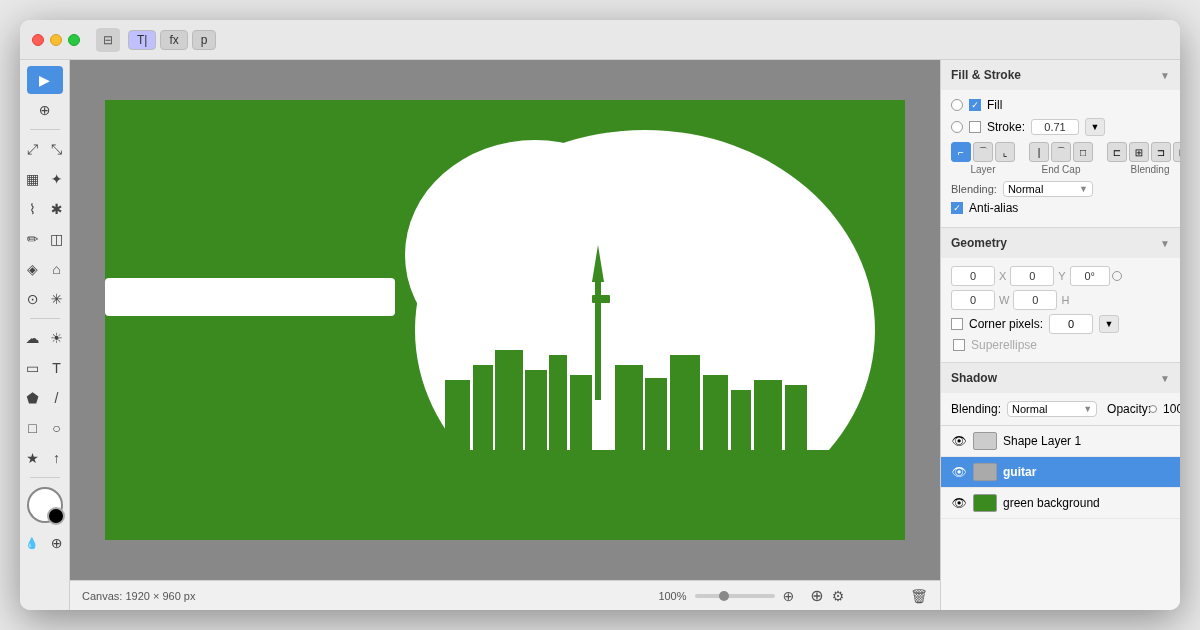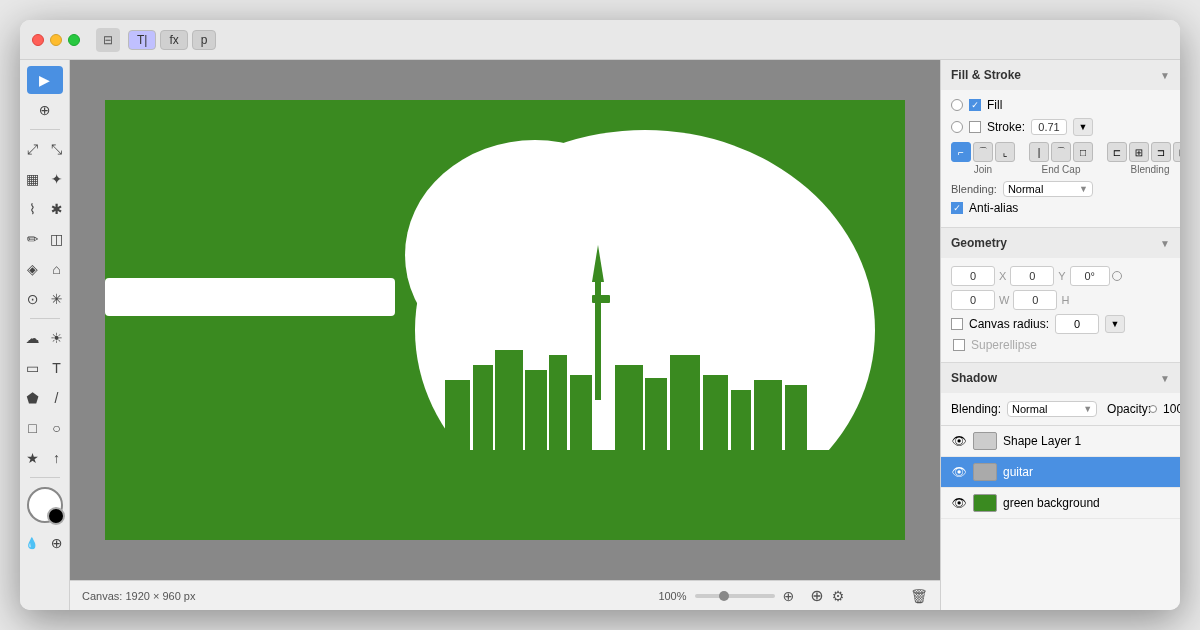--- a/index.html
+++ b/index.html
@@ -197,21 +197,21 @@
     }
     .checkbox {
       width: 12px; height: 12px; border: 1px solid #999; background: white;
       cursor: pointer; display: flex; align-items: center; justify-content: center;
       font-size: 9px;
     }
     .checkbox.checked { background: #4a90e2; color: white; border-color: #4a90e2; }
     .stroke-value {
       font-size: 11px; color: #333;
       background: white; border: 1px solid #ccc; border-radius: 3px;
-      padding: 1px 4px; width: 36px; text-align: center;
+      padding: 1px 4px; width: 48px; text-align: center;
     }
     .stroke-dropdown {
       background: #e8e8e8; border: 1px solid #ccc; border-radius: 3px;
       width: 20px; height: 18px; display: flex; align-items: center; justify-content: center;
       font-size: 9px; cursor: pointer;
     }
     
     .join-row {
       display: flex; align-items: center; gap: 14px; margin: 6px 0;
     }
@@ -296,21 +296,21 @@
       width: 16px; height: 16px; display: flex; align-items: center;
       justify-content: center; font-size: 12px; cursor: pointer;
     }
     .layer-thumb {
       width: 24px; height: 18px; border: 1px solid #999; border-radius: 2px;
       overflow: hidden; flex-shrink: 0;
     }
     .layer-thumb-green { background: #3a8a20; }
     .layer-thumb-gray { background: #ccc; }
     .layer-name { font-size: 12px; flex: 1; }
-    .layer-item.selected .layer-name { color: white; }
+    .layer-item.selected .layer-name { color: white; font-weight: bold; }
     .select-ctrl {
       display: flex; align-items: center;
       background: white; border: 1px solid #ccc; border-radius: 4px;
       padding: 1px 4px; font-size: 11px; cursor: pointer; gap: 4px;
       min-width: 90px; justify-content: space-between;
     }
     .select-ctrl .arrow { font-size: 9px; color: #888; }
   </style>
 </head>
 <body>
@@ -481,21 +481,21 @@
             <div class="stroke-dropdown">▼</div>
           </div>
 
           <div class="join-row">
             <div class="join-group">
               <div class="join-btns">
                 <div class="join-btn active">⌐</div>
                 <div class="join-btn">⌒</div>
                 <div class="join-btn">⌞</div>
               </div>
-              <span class="join-label">Join</span>
+              <span class="join-label">Layer</span>
             </div>
             <div class="join-group">
               <div class="join-btns">
                 <div class="join-btn">|</div>
                 <div class="join-btn">⌒</div>
                 <div class="join-btn">□</div>
               </div>
               <span class="join-label">End Cap</span>
             </div>
             <div class="join-group">
@@ -544,21 +544,21 @@
 
           <div class="geo-row">
             <div class="geo-input">0</div>
             <span class="geo-label">W</span>
             <div class="geo-input">0</div>
             <span class="geo-label">H</span>
           </div>
 
           <div class="corner-row">
             <div class="checkbox"></div>
-            <span>Canvas radius:</span>
+            <span>Corner pixels:</span>
             <div class="corner-input">0</div>
             <div class="corner-dropdown">▼</div>
           </div>
 
           <div class="geo-check-row">
             <div class="checkbox"></div>
             <span style="color:#aaa;">Superellipse</span>
           </div>
 
         </div>

